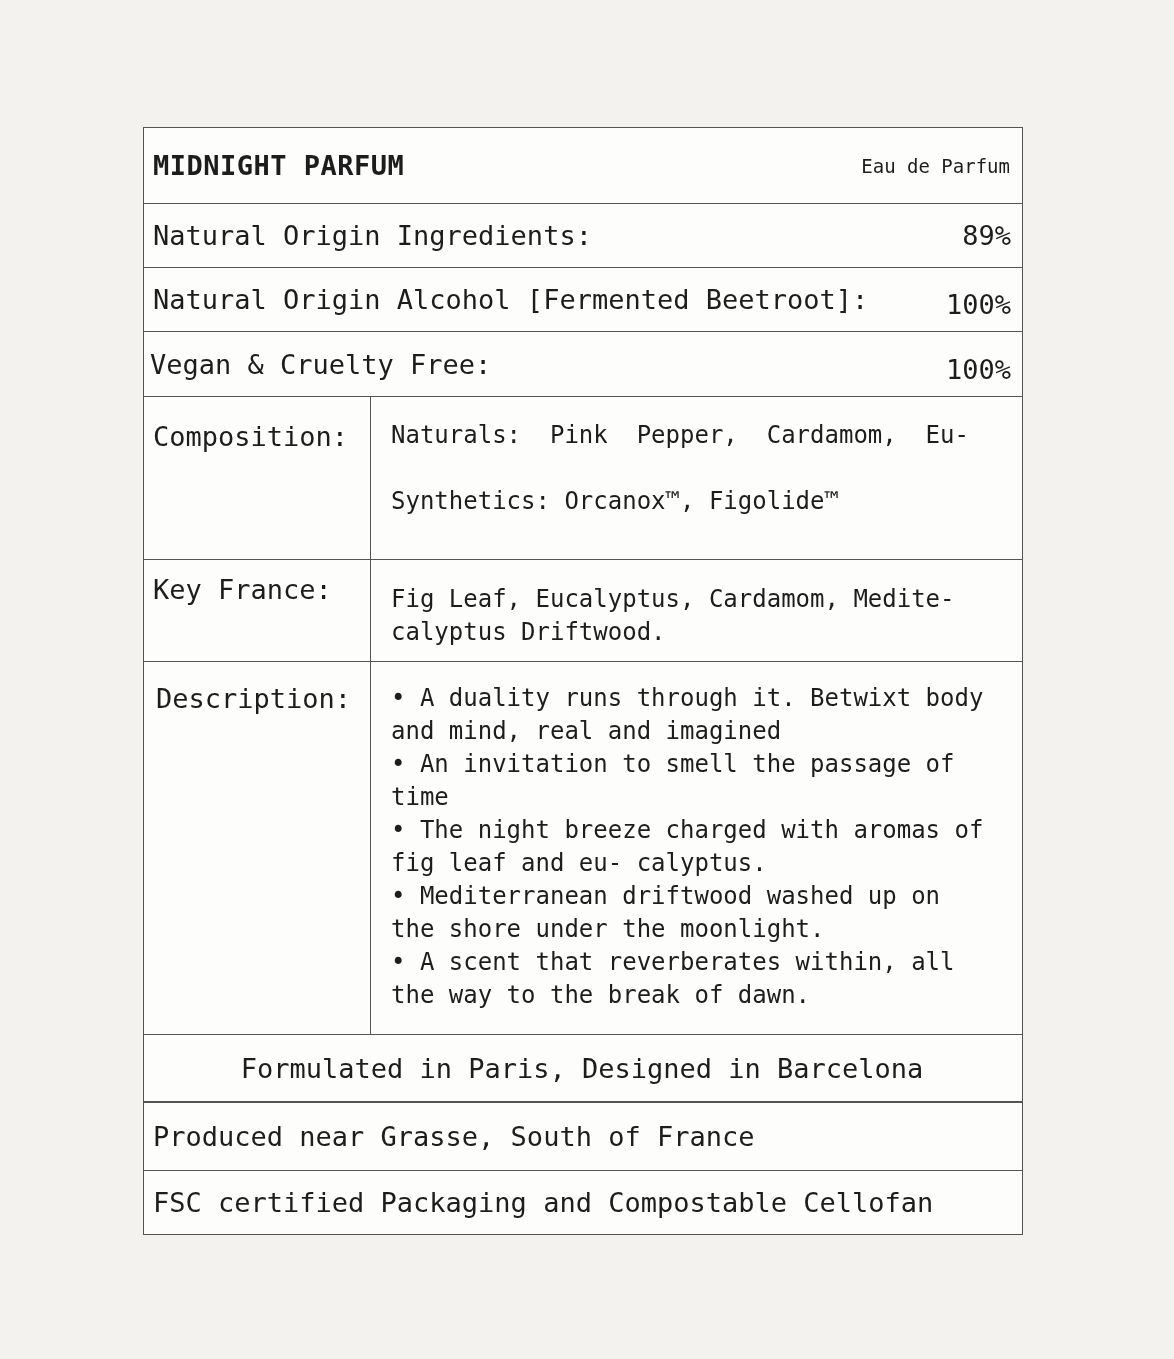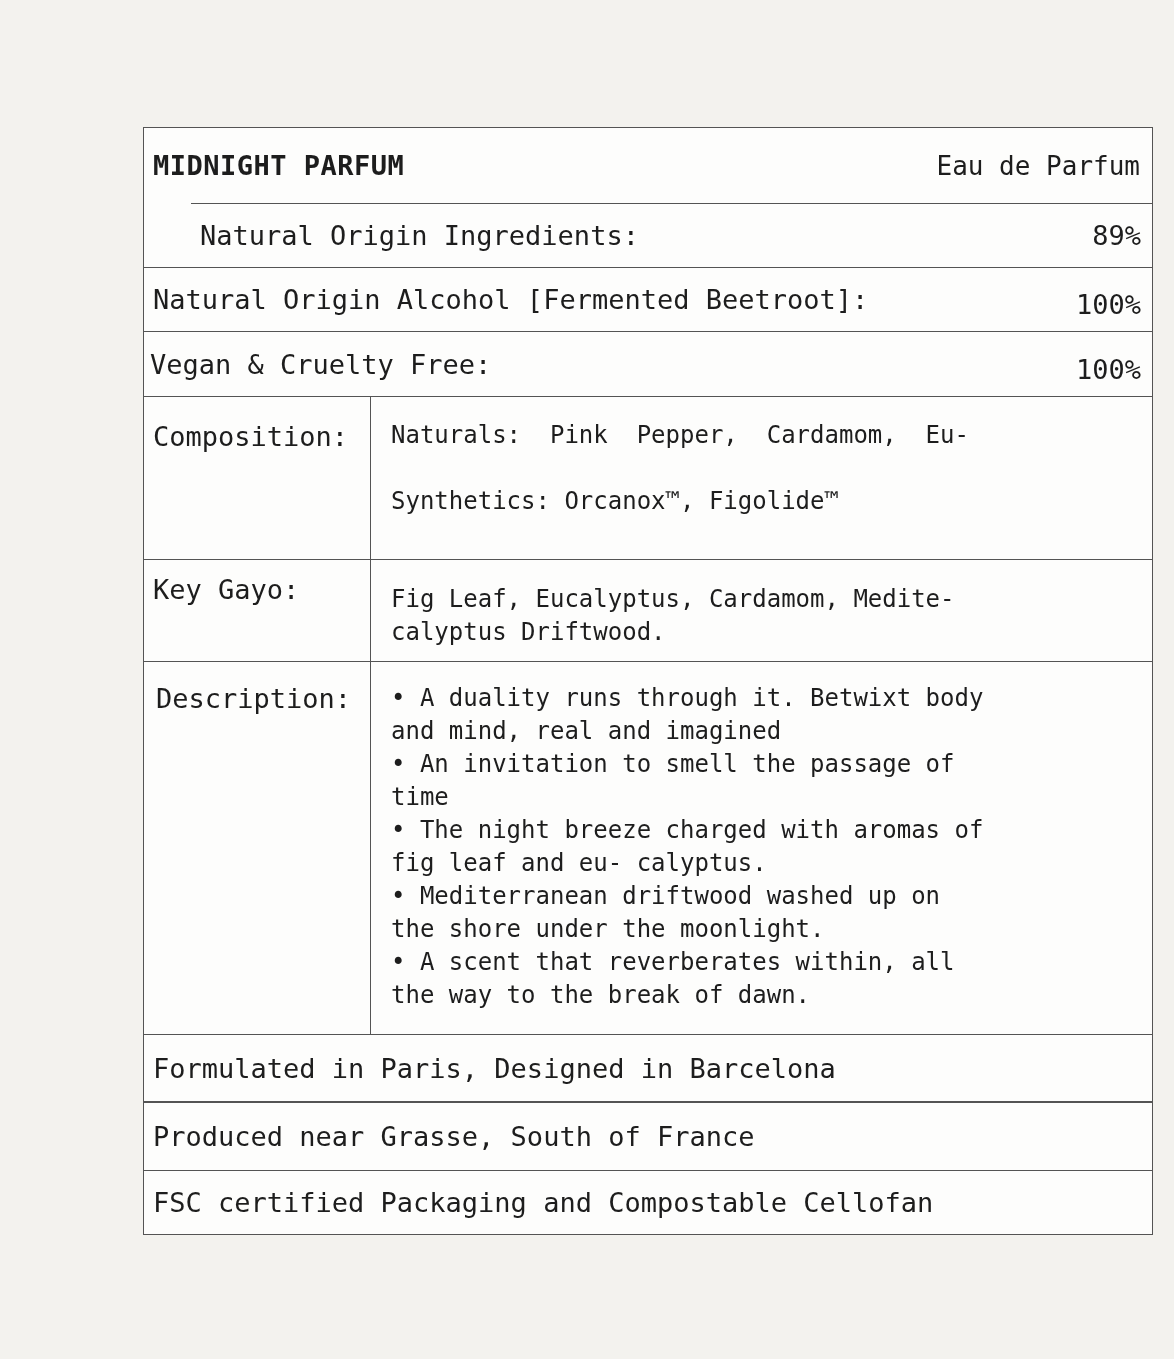--- a/index.html
+++ b/index.html
@@ -4,46 +4,46 @@
 <style>
   html, body { margin: 0; padding: 0; }
   body {
     width: 1174px; height: 1359px;
     background: #f3f2ee;
     font-family: "DejaVu Sans Mono", "Liberation Mono", monospace;
     color: #1d1d1d;
     position: relative;
   }
   .card {
-    position: absolute; left: 143px; top: 127px; width: 1010px;
+    position: absolute; left: 143px; top: 127px; width: 880px;
     box-sizing: border-box;
     border: 1px solid #545454;
     background: #fdfdfc;
   }
   .row {
     display: flex;
     border-top: 1px solid #545454;
     box-sizing: content-box;
   }
   .row:first-child { border-top: none; }
 
   
   .row-title {
     height: 75px; align-items: center; justify-content: space-between;
     padding: 0 12px 0 9px;
   }
   .title { font-size: 27px; font-weight: bold; letter-spacing: 0.5px; }
-  .subtitle { font-size: 26px; }
+  .subtitle { font-size: 19px; }
 
   
   .row-stat {
     align-items: center; justify-content: space-between;
     padding: 0 11px 0 9px; font-size: 27px;
   }
-  .row-stat-1 { height: 63px; margin-left: 47px; }
+  .row-stat-1 { height: 63px; }
   .row-stat-2 { height: 63px; }
   .row-stat-3 { height: 64px; padding-left: 6px; }
   .stat-value.low { transform: translateY(5px); }
 
   
   .cell-label {
     width: 226px; box-sizing: border-box;
     padding-left: 9px; font-size: 27px;
   }
   .cell-content {
@@ -63,21 +63,21 @@
   .row-keynotes .cell-content { padding-top: 23px; }
 
   .row-description { height: 372px; }
   .row-description .cell-label { padding-top: 21px; padding-left: 12px; }
   .row-description .cell-content { padding-top: 20px; }
 
   
   .row-footer {
     align-items: center; padding: 0 11px 0 9px; font-size: 27px;
   }
-  .row-footer-1 { height: 66px; }
+  .row-footer-1 { height: 66px; justify-content: center; }
   .row-footer-2 { height: 67px; border-top-width: 2px; }
   .row-footer-3 { height: 63px; }
 </style>
 </head>
 <body>
 
 <div class="card">
 
   <div class="row row-title">
     <div class="title">MIDNIGHT PARFUM</div>
@@ -105,21 +105,21 @@
       <div class="para">
         <div class="ln">Naturals:  Pink  Pepper,  Cardamom,  Eu-</div>
       </div>
       <div class="para">
         <div class="ln">Synthetics: Orcanox™, Figolide™</div>
       </div>
     </div>
   </div>
 
   <div class="row row-keynotes">
-    <div class="cell-label">Key Gayo:</div>
+    <div class="cell-label">Key France:</div>
     <div class="cell-content">
       <div class="para">
         <div class="ln">Fig Leaf, Eucalyptus, Cardamom, Medite-</div>
         <div class="ln">calyptus Driftwood.</div>
       </div>
     </div>
   </div>
 
   <div class="row row-description">
     <div class="cell-label">Description:</div>

